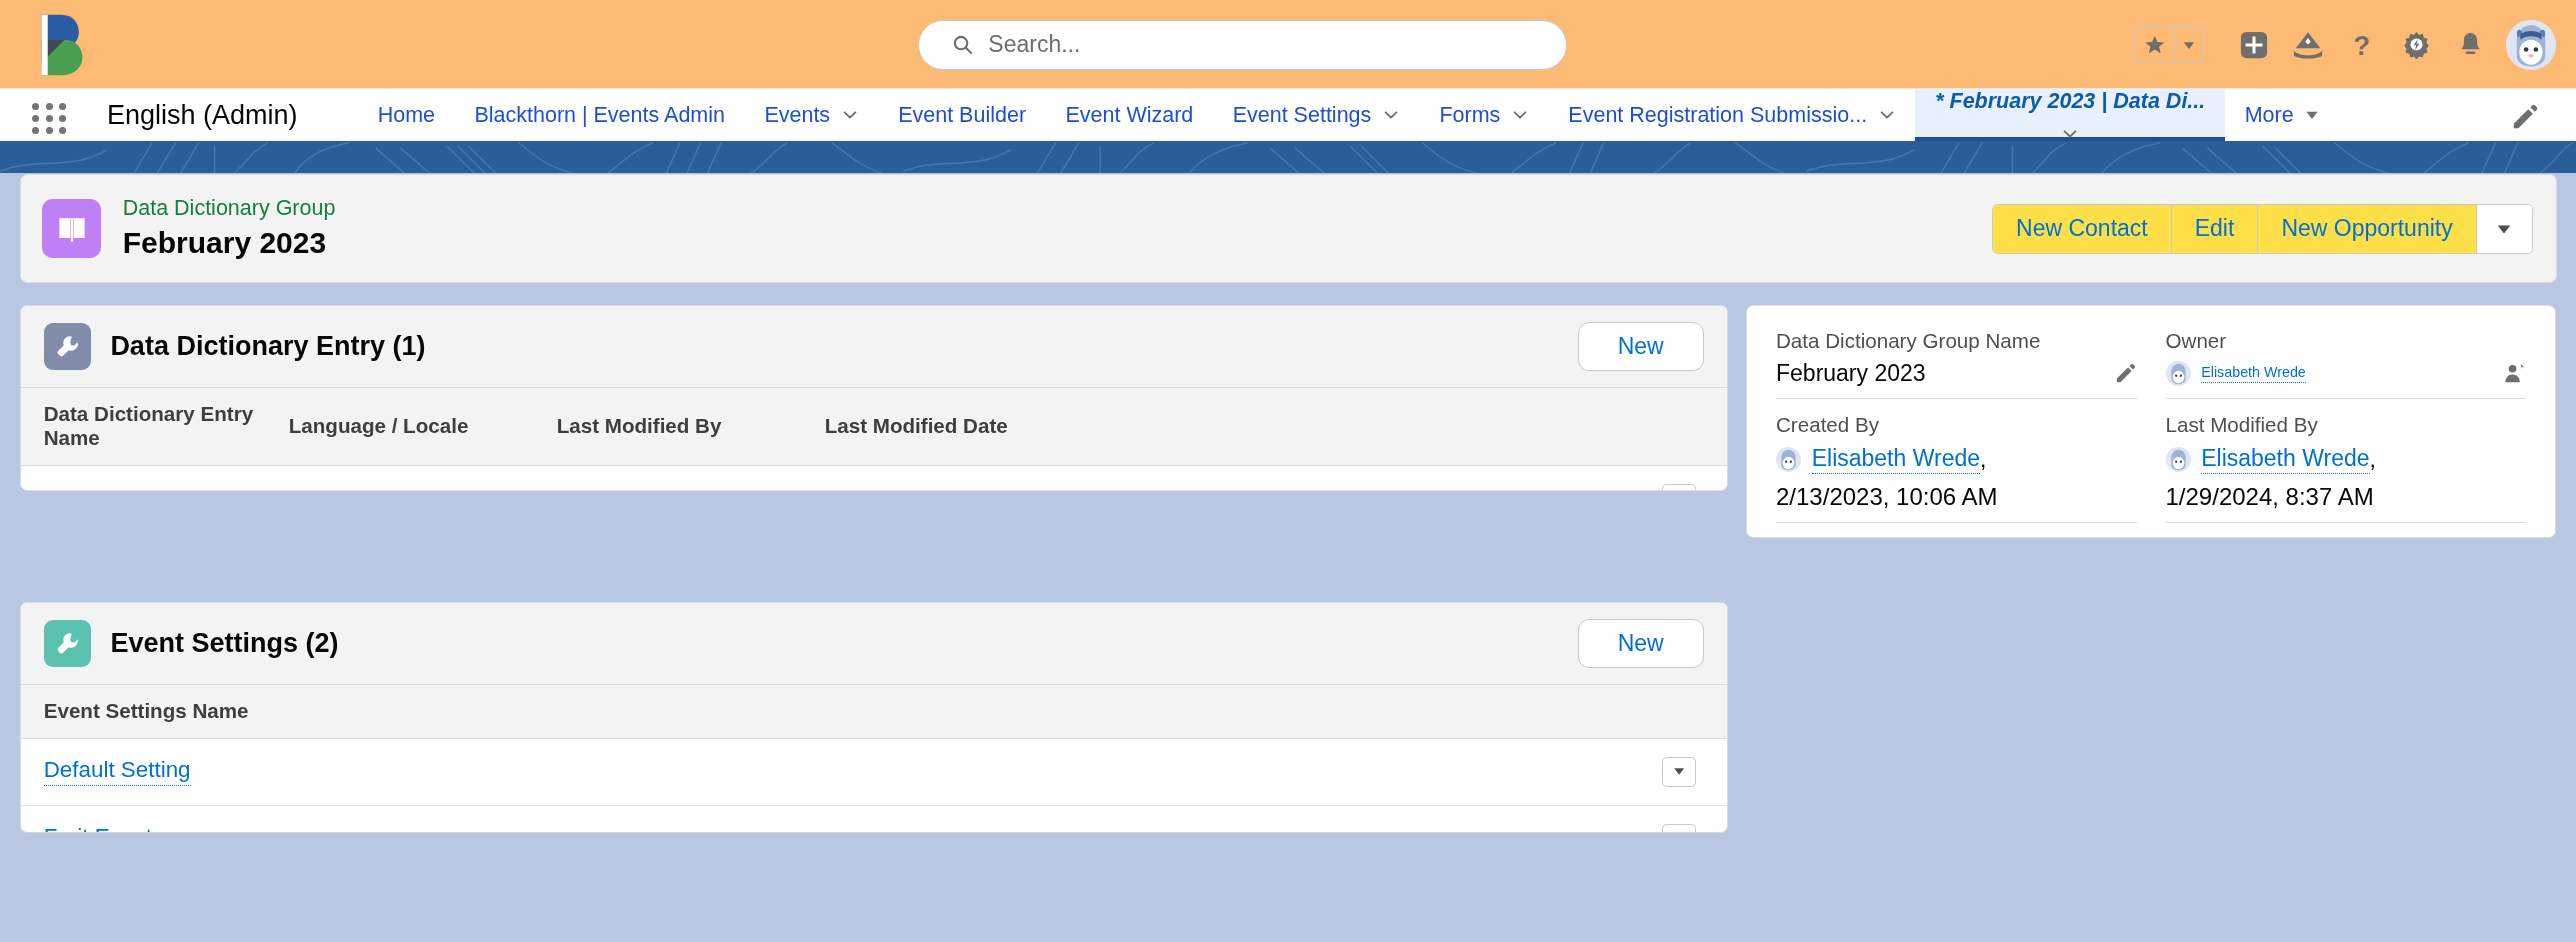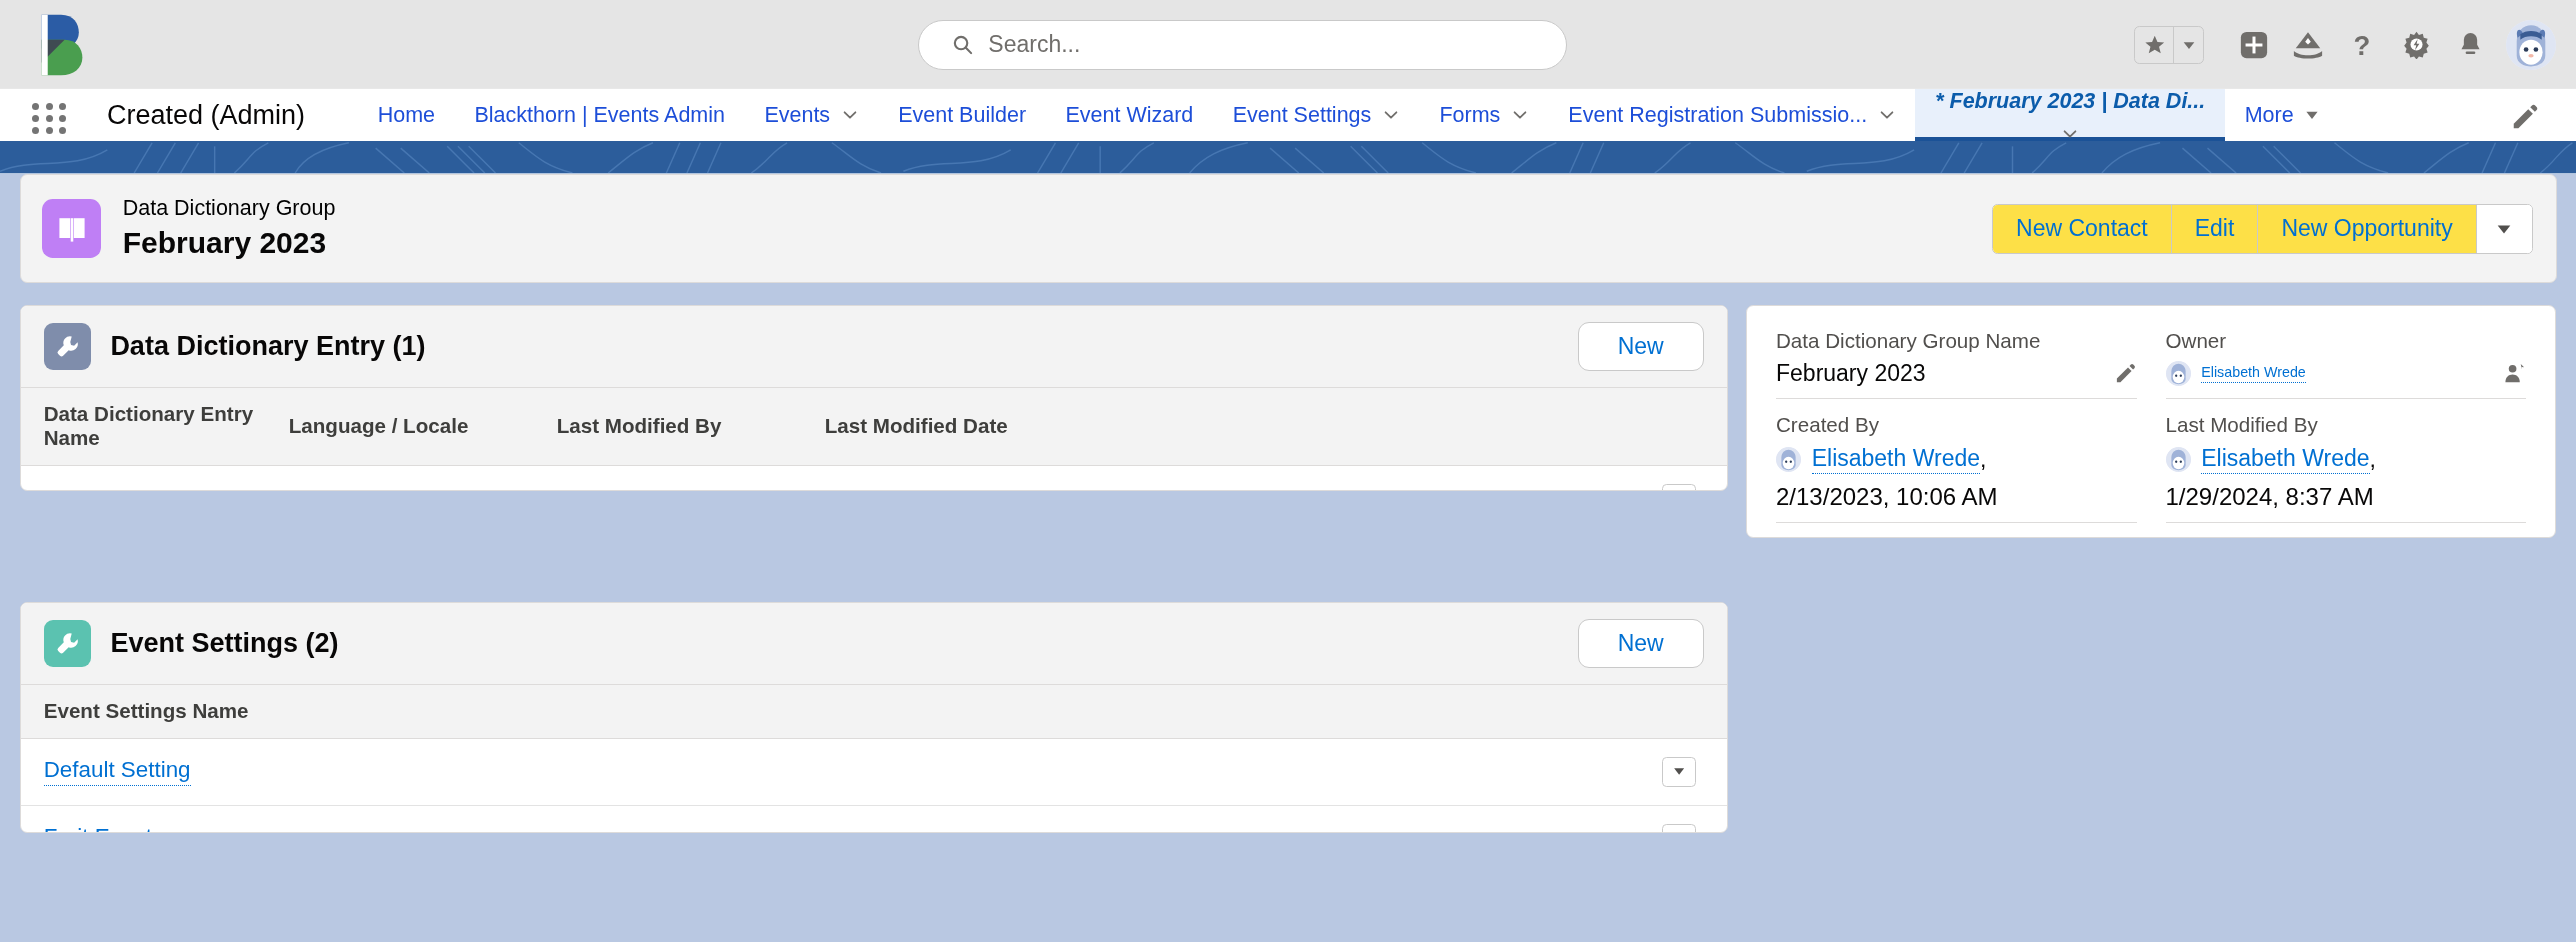--- a/index.html
+++ b/index.html
@@ -7,21 +7,21 @@
     width: 2576px; height: 943px;
     font-family: "Liberation Sans", sans-serif;
     background: #b0c4de;
     overflow: hidden;
   }
   body { position: relative; }
 
   
   .global-header {
     position: absolute; top: 0; left: 0; width: 2576px; height: 89px;
-    background: #e5e5e5;
+    background: #fdba74;
     border-bottom: 0.9px solid #e8e8e8;
   }
   .logo {
     position: absolute; left: 34px; top: 12.5px; width: 63px; height: 64px;
   }
   .search-wrap {
     position: absolute; left: 918px; top: 19.7px; width: 649px; height: 50px;
   }
   .search-box {
     width: 100%; height: 100%;
@@ -129,21 +129,21 @@
     display: flex; align-items: center;
   }
   .rh-icon {
     width: 59px; height: 59px; border-radius: 10.7px;
     background: #bf7ff5;
     margin-left: 21.5px;
     display: flex; align-items: center; justify-content: center;
     flex: 0 0 59px;
   }
   .rh-text { margin-left: 21.5px; }
-  .rh-objname { font-size: 21.5px; color: #000000; line-height: 1.3; }
+  .rh-objname { font-size: 21.5px; color: #15803d; line-height: 1.3; }
   .rh-title { font-size: 30px; color: #080707; font-weight: bold; line-height: 1.3; }
   .rh-actions {
     margin-left: auto; margin-right: 23px;
     display: flex; align-items: stretch;
     border: 0.9px solid #c9c9c9; border-radius: 5.4px;
     background: #fff; height: 50px; overflow: hidden;
   }
   .rh-btn {
     display: flex; align-items: center; justify-content: center;
     padding: 0 23px; font-size: 23px; color: #0070d2;
@@ -335,21 +335,21 @@
     <i></i>
       <i></i>
       <i></i>
       <i></i>
       <i></i>
       <i></i>
       <i></i>
       <i></i>
       <i></i>
   </div>
-  <div class="app-name">Created (Admin)</div>
+  <div class="app-name">English (Admin)</div>
 
   <div class="nav-items">
     <div class="nav-item">
       <span>Home</span>
     </div>
     <div class="nav-item">
       <span>Blackthorn | Events Admin</span>
     </div>
     <div class="nav-item">
       <span>Events</span>

